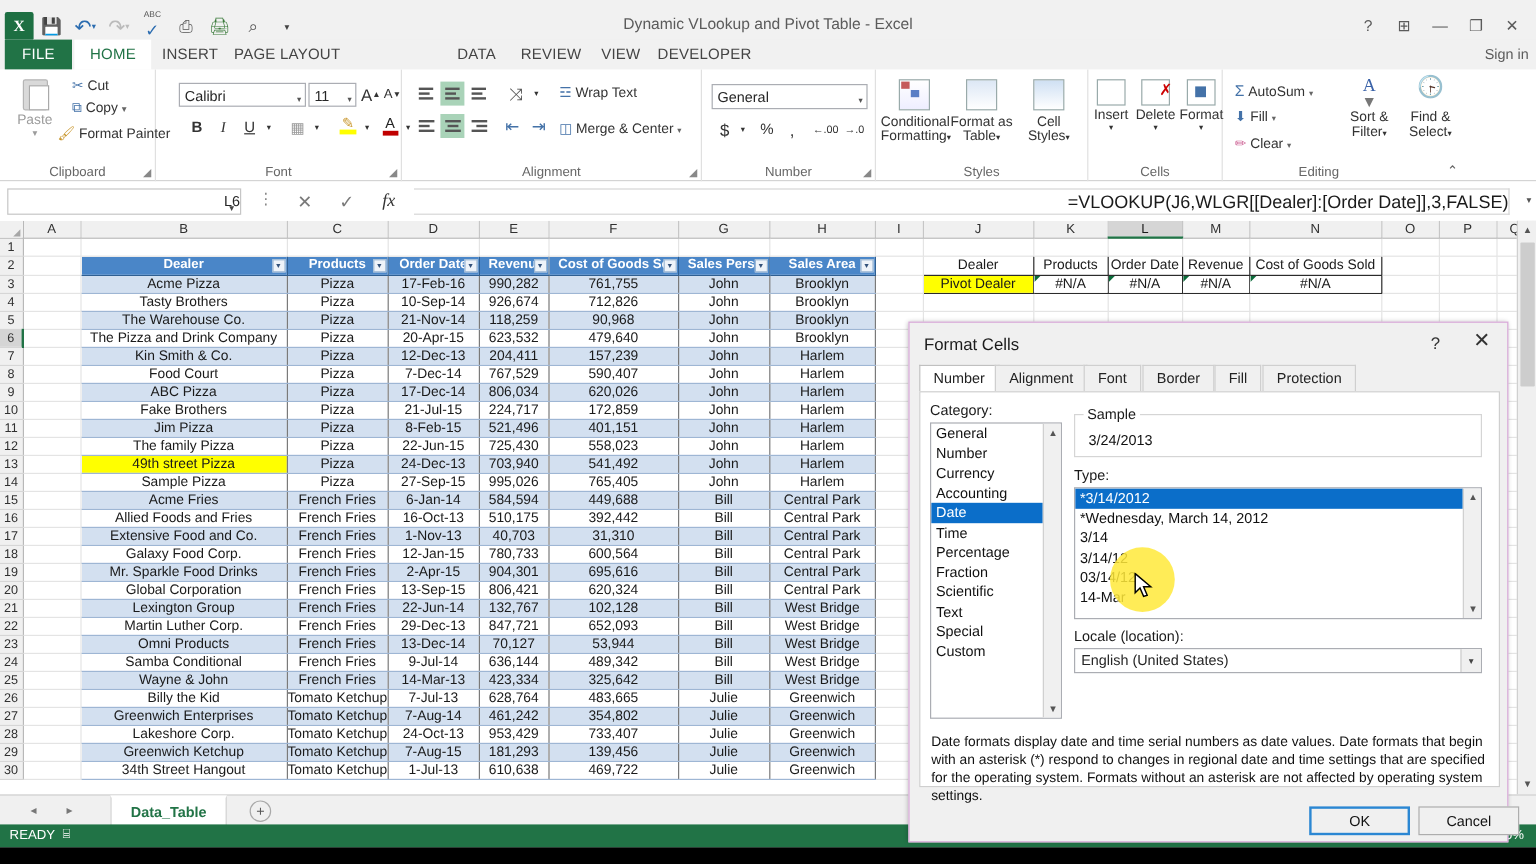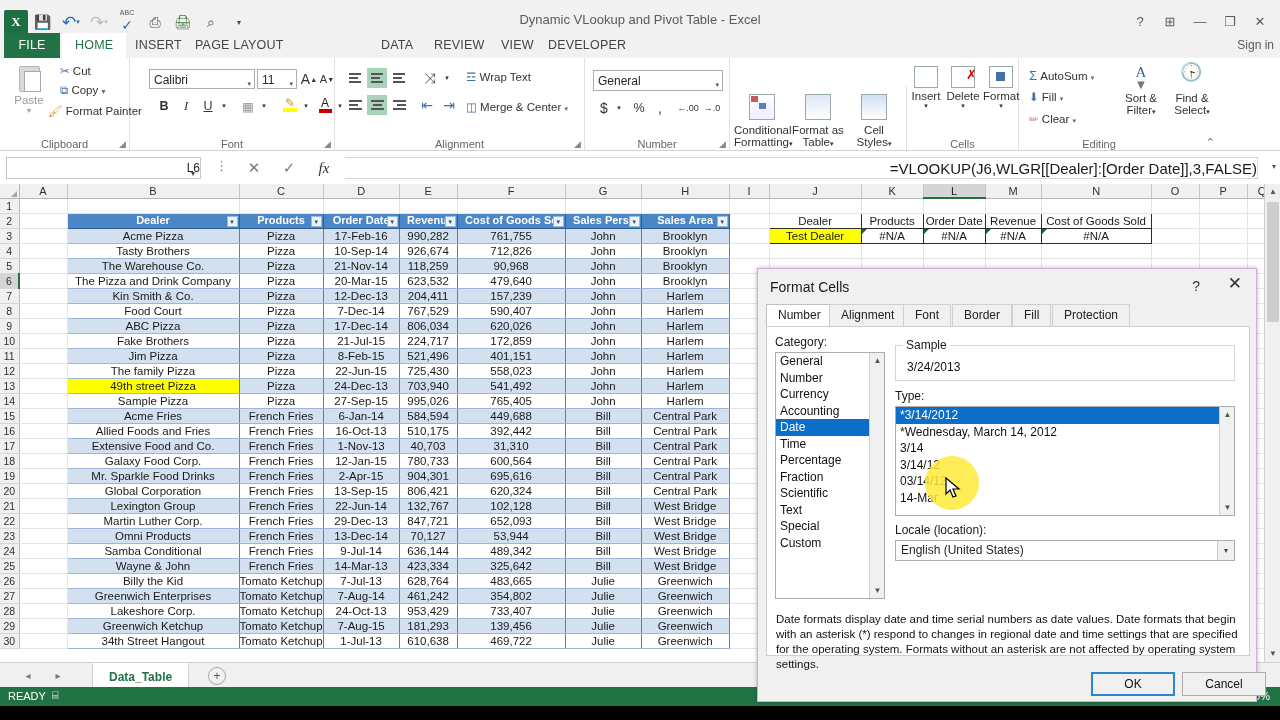--- a/index.html
+++ b/index.html
@@ -356,21 +356,21 @@
         </div>
       <div class="sqbtn" style="left:66px; top:40px; width:18px; height:20px; font-size:14px;">
           <span>,</span>
         </div>
       <div class="sqbtn" style="left:92px; top:40px; width:22px; height:20px; font-size:9px; color:#333;">←.00</div>
       <div class="sqbtn" style="left:116px; top:40px; width:22px; height:20px; font-size:9px; color:#333;">→.0</div>
       <div class="gname">Number</div>
       <div class="dlglaunch">◢</div>
     </div>
 
-    <div class="grp" style="left:730px; width:177px;margin-top:28px;">
+    <div class="grp" style="left:730px; width:177px;">
       <div class="btn" style="left:4px; top:6px; width:56px; text-align:center; line-height:12px;">
         <div style="width:26px;height:26px;margin:2px auto 4px;border:1px solid #9aa; background:linear-gradient(#fff,#eef); position:relative;">
           <span style="position:absolute;left:1px;top:1px;width:7px;height:6px;background:#c55a5a;"></span>
           <span style="position:absolute;left:9px;top:8px;width:7px;height:6px;background:#5a7ec5;"></span>
         </div>
         <span>Conditional</span><br>
         <span>Formatting</span><span style="font-size:7px;">▾</span>
       </div>
       <div class="btn" style="left:62px; top:6px; width:52px; text-align:center; line-height:12px;">
         <div style="width:26px;height:26px;margin:2px auto 4px;border:1px solid #9aa;background:linear-gradient(#dce7f5,#fff);"></div>
@@ -541,21 +541,21 @@
             <td class="rhead">3</td>
             <td class="cell"></td>
             <td class="cell tcell band1">Acme Pizza</td>
             <td class="cell tcell band1">Pizza</td>
             <td class="cell tcell band1">17-Feb-16</td>
             <td class="cell tcell band1">990,282</td>
             <td class="cell tcell band1">761,755</td>
             <td class="cell tcell band1">John</td>
             <td class="cell tcell band1">Brooklyn</td>
             <td class="cell"></td>
-            <td class="cell lookup-cell" style="background:#ffff00;">Test Dealer</td>
+            <td class="cell lookup-cell" style="background:#ffff00;">Pivot Dealer</td>
             <td class="cell lookup-cell"><span class="tri"></span>#N/A</td>
             <td class="cell lookup-cell"><span class="tri"></span>#N/A</td>
             <td class="cell lookup-cell"><span class="tri"></span>#N/A</td>
             <td class="cell lookup-cell"><span class="tri"></span>#N/A</td>
             <td class="cell"></td>
             <td class="cell"></td>
             <td class="cell"></td>
           </tr>
           <tr>
             <td class="rhead">4</td>
@@ -595,21 +595,21 @@
             <td class="cell"></td>
             <td class="cell"></td>
             <td class="cell"></td>
             <td class="cell"></td>
           </tr>
           <tr>
             <td class="rhead sel">6</td>
             <td class="cell"></td>
             <td class="cell tcell band0">The Pizza and Drink Company</td>
             <td class="cell tcell band0">Pizza</td>
-            <td class="cell tcell band0">20-Mar-15</td>
+            <td class="cell tcell band0">20-Apr-15</td>
             <td class="cell tcell band0">623,532</td>
             <td class="cell tcell band0">479,640</td>
             <td class="cell tcell band0">John</td>
             <td class="cell tcell band0">Brooklyn</td>
             <td class="cell"></td>
             <td class="cell lookup-hdr">Dealer</td>
             <td class="cell lookup-hdr">Products</td>
             <td class="cell lookup-hdr selbox">Order Date</td>
             <td class="cell lookup-hdr">Revenue</td>
             <td class="cell lookup-hdr">Cost of Goods Sold</td>

